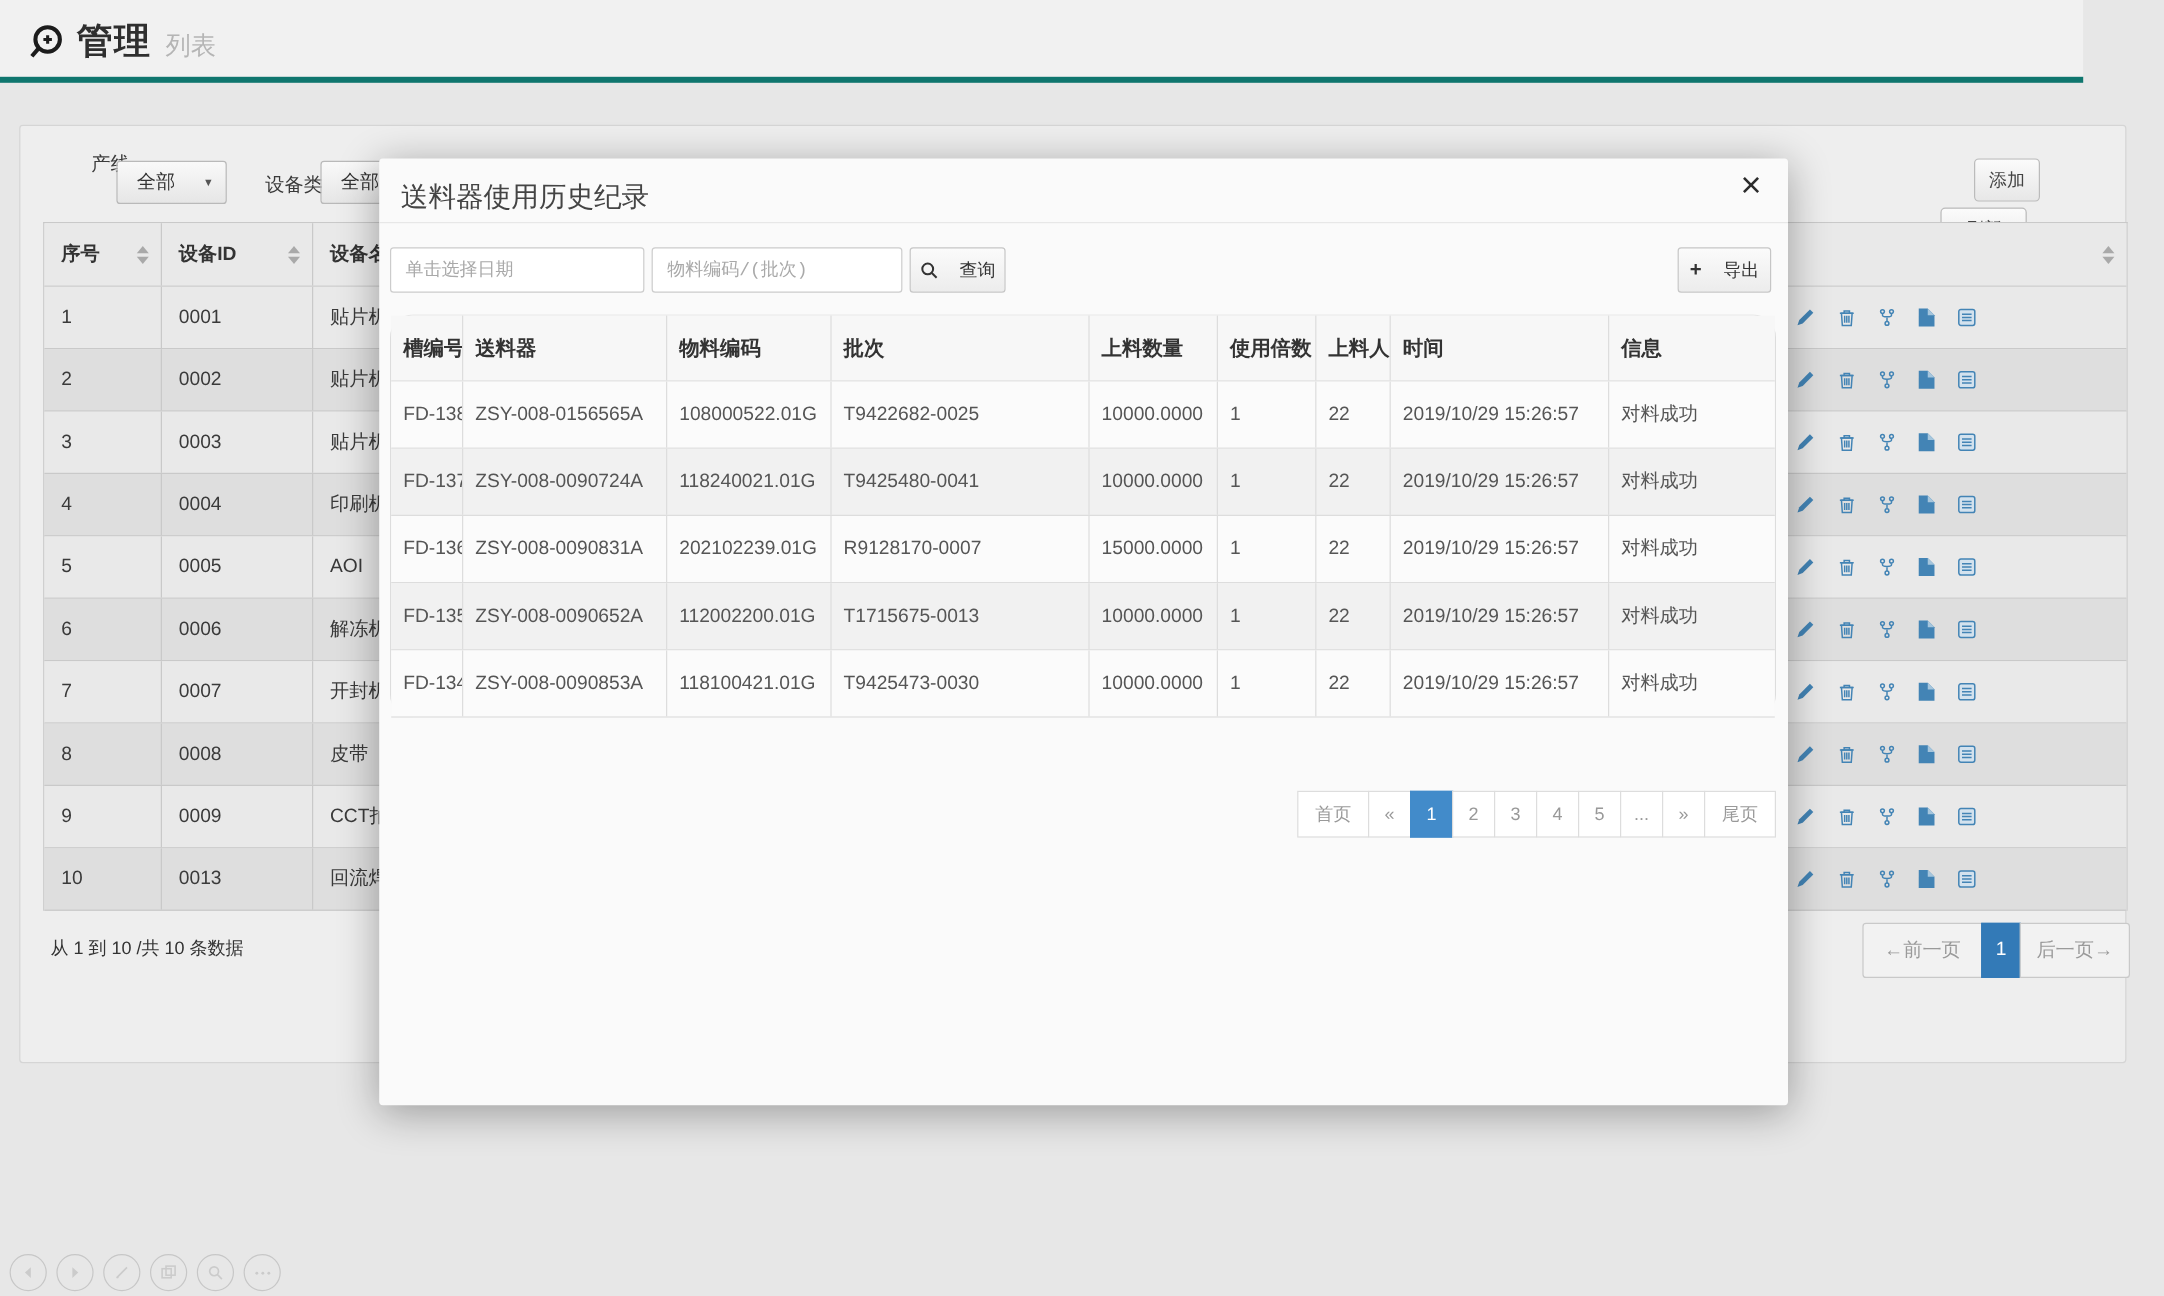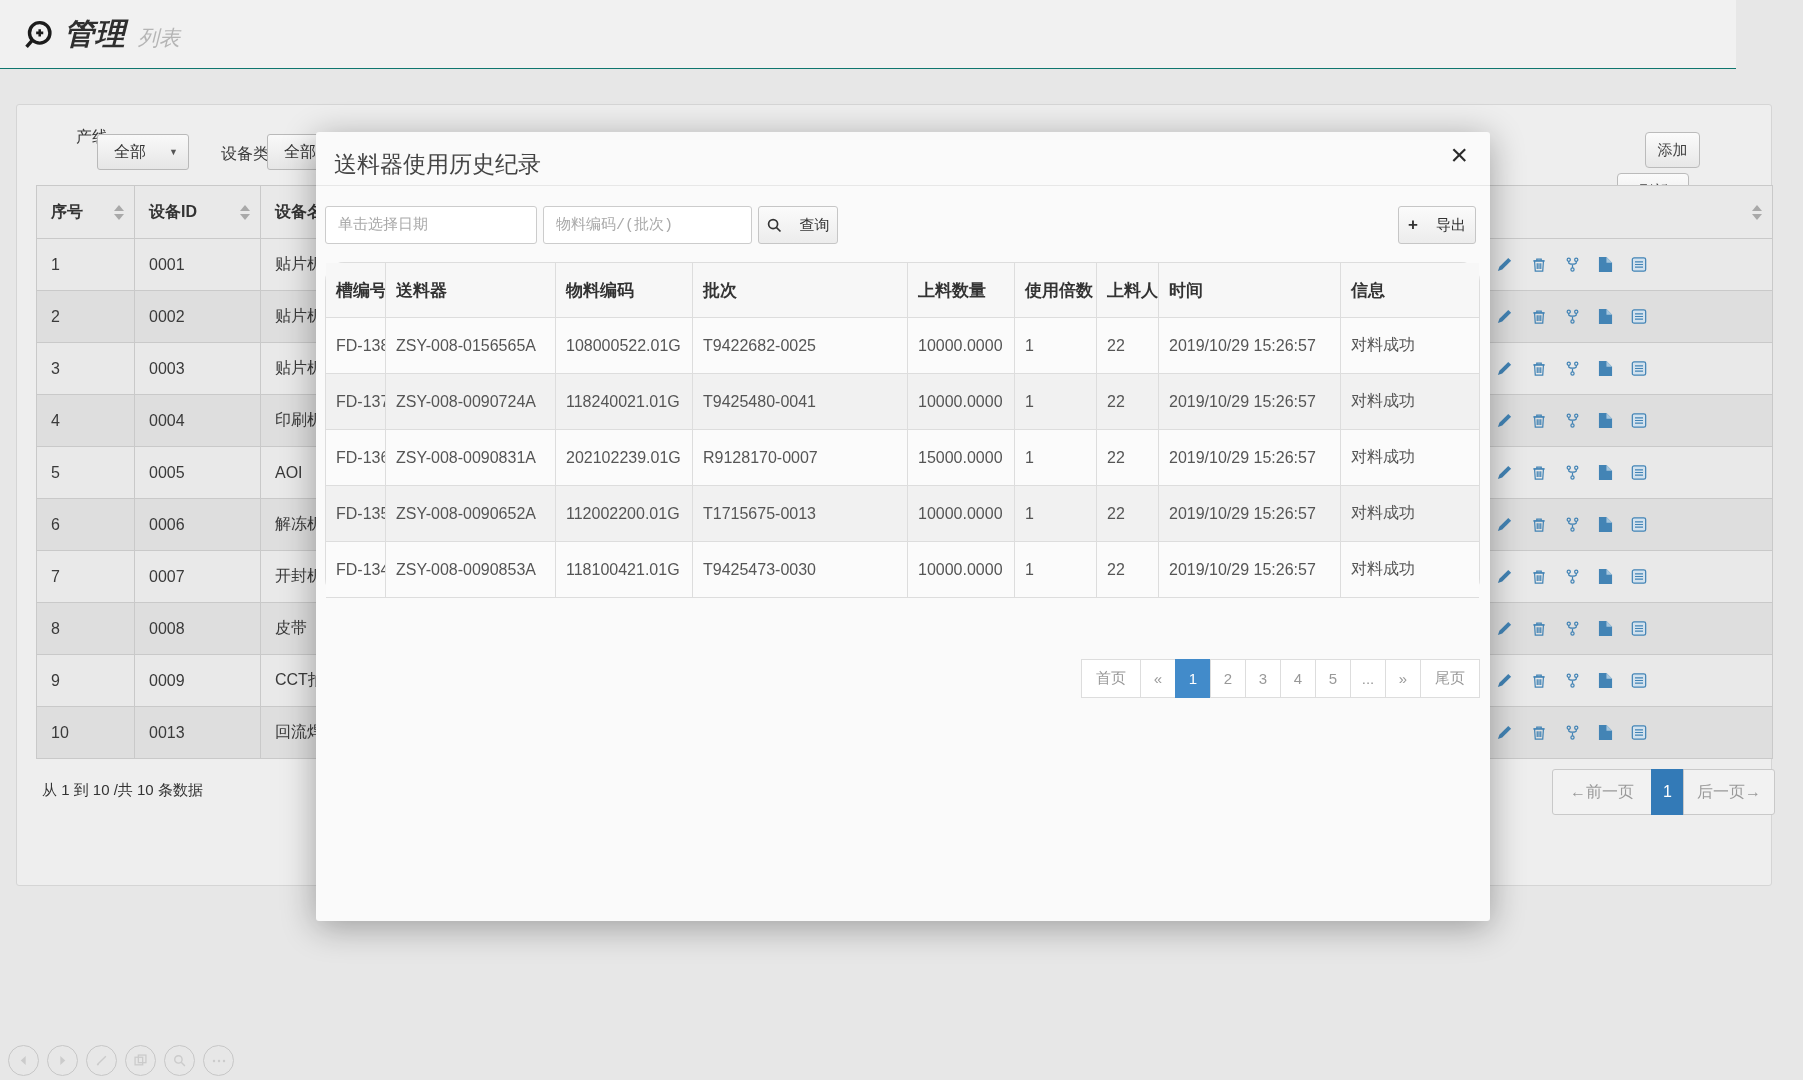--- a/index.html
+++ b/index.html
@@ -1,21 +1,21 @@
 <!DOCTYPE html>
 <html><head>
 <meta charset="utf-8">
 <style>
   * { margin:0; padding:0; box-sizing:border-box; }
   html,body { width:1803px; height:1080px; overflow:hidden;
     font-family:"Liberation Sans","DejaVu Sans",sans-serif; background:#e7e7e7; color:#333; }
 
   
   .topbar { position:absolute; left:0; top:0; width:1736px; height:69px;
-    background:#f1f1f1; border-bottom:1px solid #0f766e;font-style:italic; }
+    background:#f1f1f1; border-bottom:5px solid #0f766e; }
   .topbar .brand { position:absolute; left:22px; top:14px; display:flex; align-items:center; }
   .topbar .brand svg { margin-right:8px; }
   .page-title { font-size:30px; font-weight:600; color:#2f2f2f; letter-spacing:1px; }
   .page-subtitle { font-size:21px; color:#b5b5b5; margin-left:12px; padding-top:6px; }
 
   
   .panel { position:absolute; left:16px; top:104px; width:1756px; height:782px;
     background:#eeeeee; border:1px solid #d5d5d5; border-radius:3px; }
 
   .lbl { position:absolute; font-size:16px; color:#3a3a3a; }

